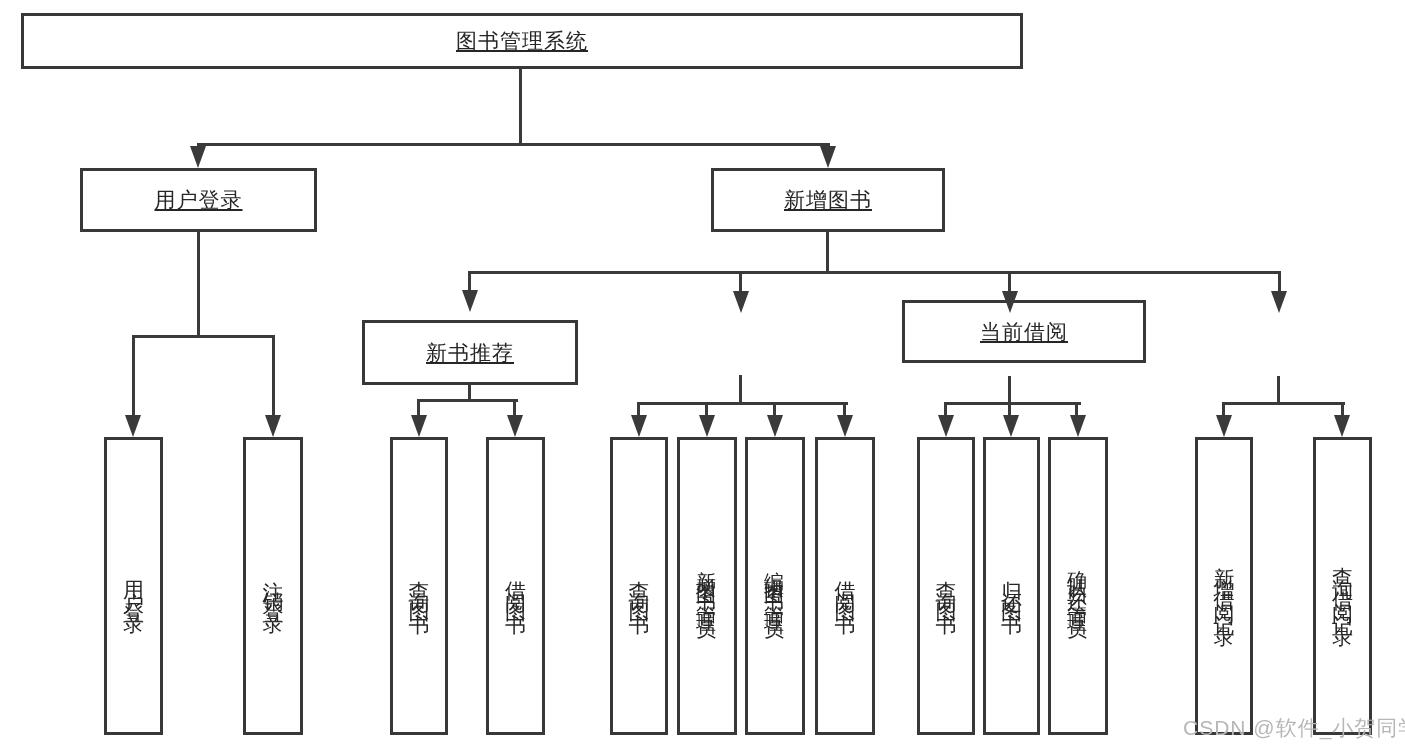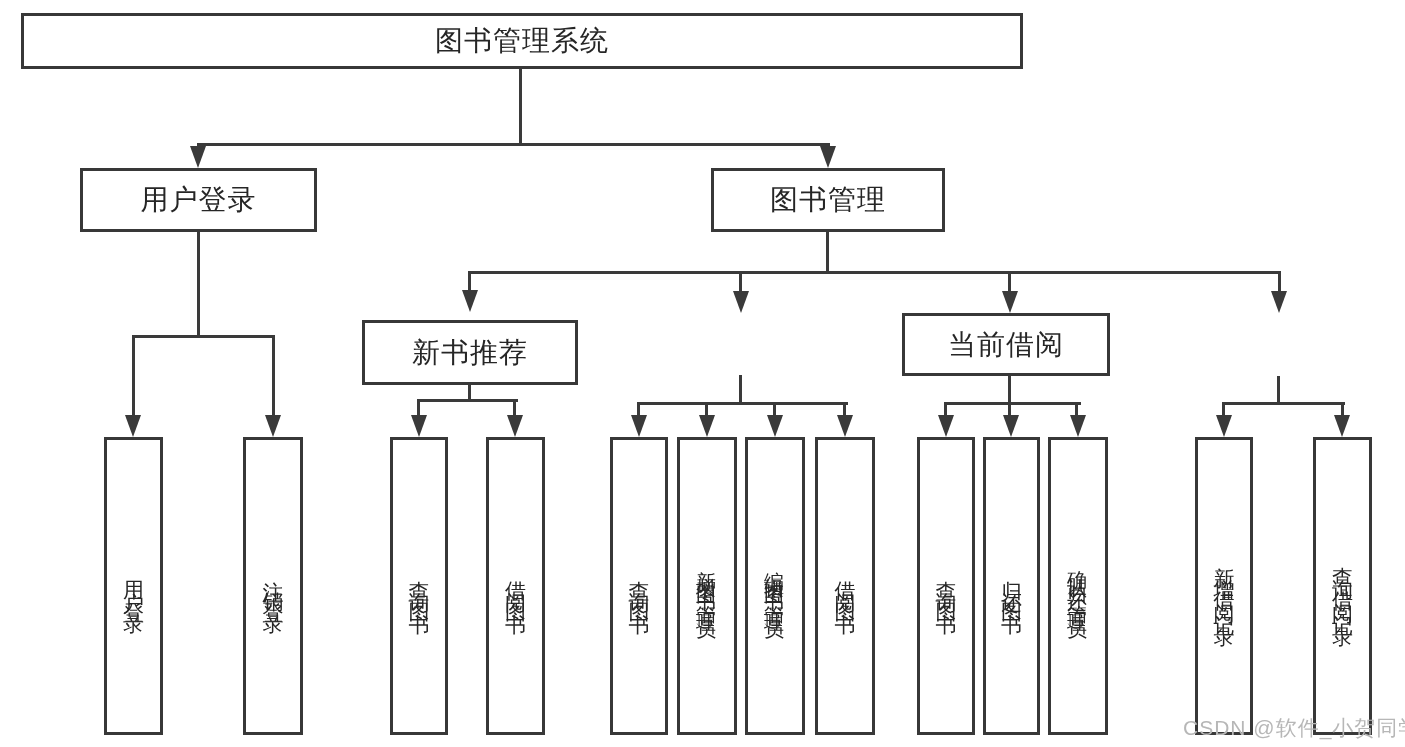--- a/index.html
+++ b/index.html
@@ -16,23 +16,24 @@
     position: absolute;
     box-sizing: border-box;
     background: #ffffff;
     border: 3px solid #383838;
     display: flex;
     align-items: center;
     justify-content: center;
     z-index: 1;
   }
   .box.h span {
-    font-size: 28px;
+    font-size: 21px;
     letter-spacing: 1px;
     white-space: nowrap;
+    text-decoration: underline;
   }
   .box.v {
     top: 437px;
     height: 298px;
   }
   .box.v span {
     writing-mode: vertical-rl;
     text-orientation: mixed;
     white-space: nowrap;
   }
@@ -77,21 +78,21 @@
   <i class="ln" style="left:197px;top:143px;width:633px;height:3px"></i>
   <i class="ln" style="left:197px;top:143px;width:3px;height:9px"></i>
   <i class="ln" style="left:826px;top:143px;width:3px;height:9px"></i>
   <i class="ar" style="left:190px;top:146px"></i>
   <i class="ar" style="left:820px;top:146px"></i>
 
   <div class="box h" style="left:80px;top:168px;width:237px;height:64px">
     <span>用户登录</span>
   </div>
   <div class="box h" style="left:711px;top:168px;width:234px;height:64px">
-    <span>图书管理</span>
+    <span>新增图书</span>
   </div>
 
   <i class="ln" style="left:197px;top:232px;width:3px;height:105px"></i>
   <i class="ln" style="left:132px;top:335px;width:143px;height:3px"></i>
   <i class="ln" style="left:132px;top:335px;width:3px;height:84px"></i>
   <i class="ln" style="left:272px;top:335px;width:3px;height:84px"></i>
   <i class="ar" style="left:125px;top:415px"></i>
   <i class="ar" style="left:265px;top:415px"></i>
 
   <i class="ln" style="left:826px;top:232px;width:3px;height:42px"></i>
@@ -101,21 +102,21 @@
   <i class="ln" style="left:1008px;top:271px;width:3px;height:24px"></i>
   <i class="ln" style="left:1278px;top:271px;width:3px;height:24px"></i>
   <i class="ar" style="left:462px;top:290px"></i>
   <i class="ar" style="left:733px;top:291px"></i>
   <i class="ar" style="left:1002px;top:291px"></i>
   <i class="ar" style="left:1271px;top:291px"></i>
 
   <div class="box h" style="left:362px;top:320px;width:216px;height:65px">
     <span>新书推荐</span>
   </div>
-  <div class="box h" style="left:902px;top:313px;width:208px;height:63px">
+  <div class="box h" style="left:902px;top:300px;width:244px;height:63px">
     <span>当前借阅</span>
   </div>
 
   <i class="ln" style="left:468px;top:377px;width:3px;height:24px"></i>
   <i class="ln" style="left:417px;top:399px;width:101px;height:3px"></i>
   <i class="ln" style="left:417px;top:399px;width:3px;height:20px"></i>
   <i class="ln" style="left:513px;top:399px;width:3px;height:20px"></i>
   <i class="ar" style="left:411px;top:415px"></i>
   <i class="ar" style="left:507px;top:415px"></i>
 

